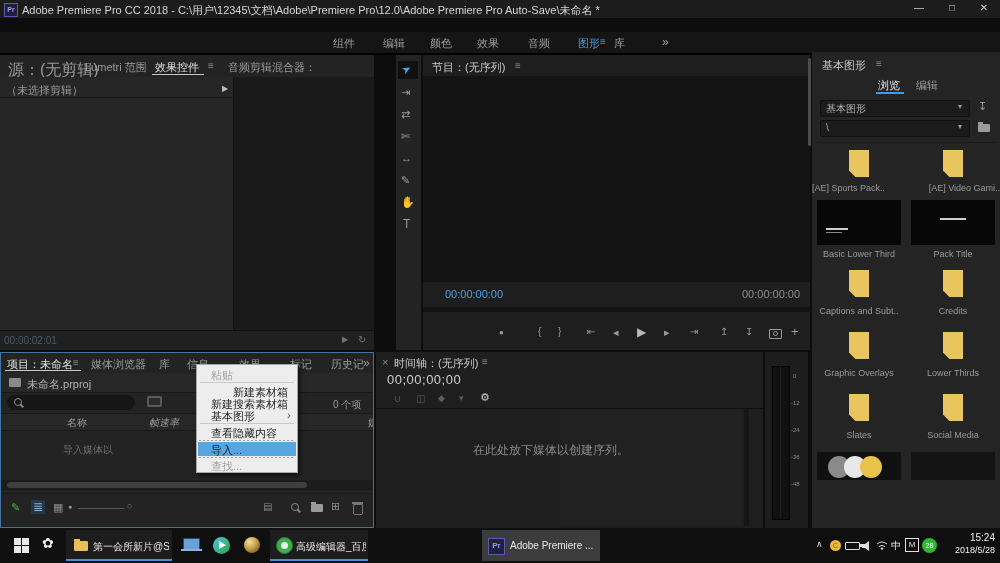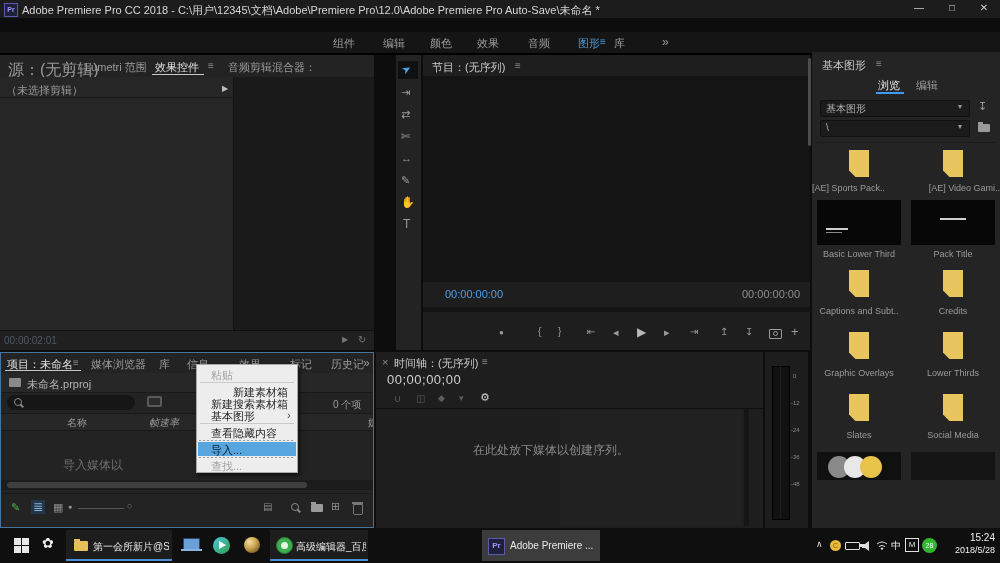--- a/index.html
+++ b/index.html
@@ -147,21 +147,21 @@
     <div class="smallbox" style="left:146px;top:43px;"></div>
     <span class="t" style="left:332px;top:45px;font-size:10px;color:#9a9a9a;">0 个项</span>
 
     <div class="t" style="left:0;top:60px;width:374px;height:16px;background:#272727;border-top:1px solid #191919;border-bottom:1px solid #191919;"></div>
     <span class="t" style="left:28px;top:63px;font-size:10px;color:#9a9a9a;margin-left:38px;">名称</span>
     <span class="t" style="left:148px;top:63px;font-size:10px;color:#9a9a9a;font-style:italic;">帧速率</span>
     <span class="t" style="left:205px;top:63px;font-size:10px;color:#9a9a9a;">媒体开始</span>
     <span class="t" style="left:250px;top:63px;font-size:10px;color:#9a9a9a;">媒体结束</span>
     <span class="t" style="left:367px;top:63px;font-size:10px;color:#9a9a9a;">媒</span>
 
-    <span class="t" style="left:62px;top:104px;font-size:12px;color:#6f6f6f;">导入媒体以</span>
+    <span class="t" style="left:62px;top:90px;font-size:10px;color:#6f6f6f;">导入媒体以</span>
 
     <div class="t" style="left:0;top:127px;width:374px;height:10px;background:#1c1c1c;"></div>
     <div class="t" style="left:6px;top:129px;width:300px;height:6px;background:#3f3f3f;border-radius:3px;"></div>
 
     <div class="t" style="left:0;top:140px;width:374px;height:34px;background:#232323;border-top:1px solid #191919;"></div>
     <span class="t" style="left:10px;top:148px;font-size:11px;color:#4cb04c;">✎</span>
     <span class="t" style="left:30px;top:147px;font-size:12px;color:#8ab4d8;background:#23364a;padding:0 2px;">≣</span>
     <span class="t" style="left:52px;top:148px;font-size:11px;color:#8a8a8a;">▦</span>
     <span class="t" style="left:67px;top:150px;font-size:7px;color:#9a9a9a;">●</span>
     <div class="t" style="left:77px;top:155px;width:46px;height:1px;background:#555;"></div>

